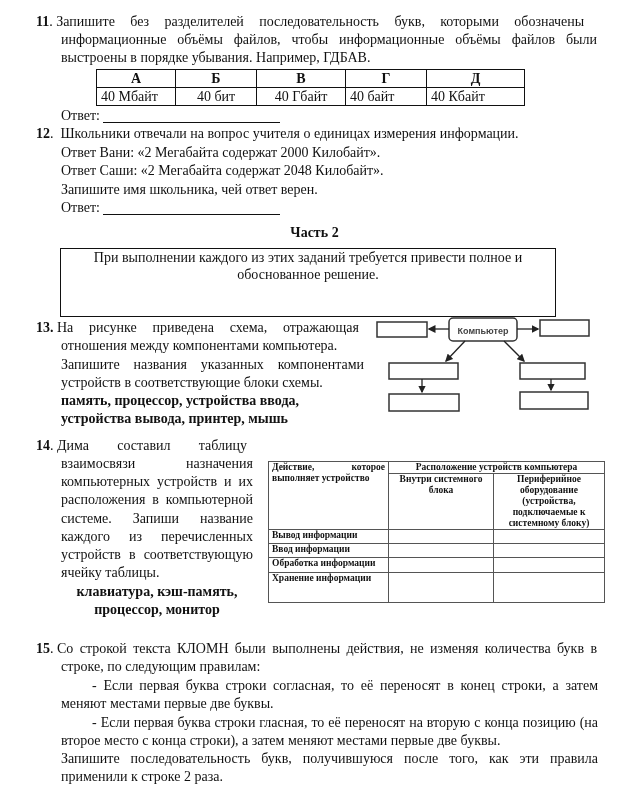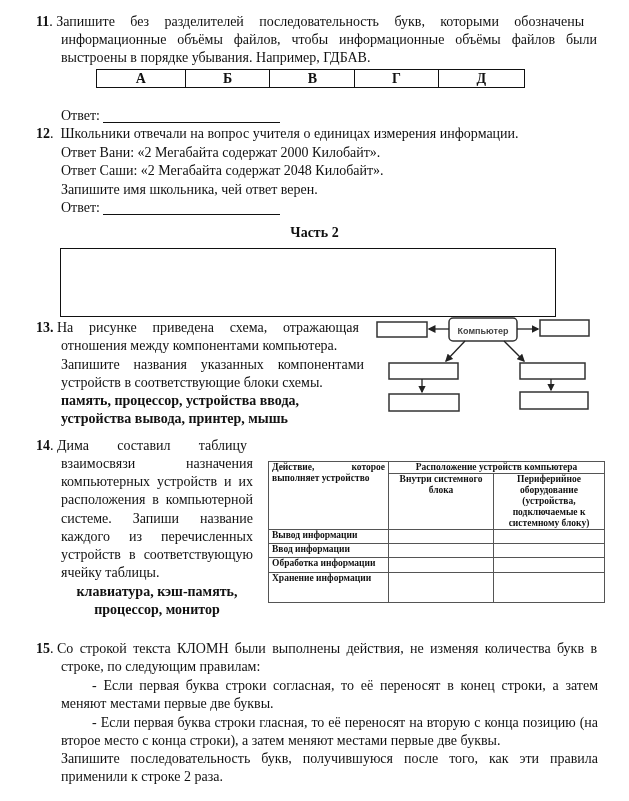--- a/index.html
+++ b/index.html
@@ -34,40 +34,48 @@
 
   <table class="t11">
     <tbody>
         <tr class="hdr">
       <td>А</td>
       <td>Б</td>
       <td>В</td>
       <td>Г</td>
       <td>Д</td>
     </tr>
+    <tr>
+      <td style="width:70px;">40 Мбайт</td>
+      <td style="width:72px;text-align:center;">40 бит</td>
+      <td style="width:80px;text-align:center;">40 Гбайт</td>
+      <td style="width:72px;">40 байт</td>
+      <td>40 Кбайт</td>
+    </tr>
   </tbody>
     </table>
 
   <div class="line" style="left:61px;top:107px;">Ответ:</div>
   <div class="uline" style="left:103px;top:122px;width:177px;"></div>
 </div>
 
 <div>
   <div class="line" style="left:36px;top:125px;">
     <span class="num">12</span><span>.&nbsp; </span><span>Школьники отвечали на вопрос учителя о единицах измерения информации.</span>
   </div>
   <div class="line" style="left:61px;top:144px;">Ответ Вани: «2 Мегабайта содержат 2000 Килобайт».</div>
   <div class="line" style="left:61px;top:162px;">Ответ Саши: «2 Мегабайта содержат 2048 Килобайт».</div>
   <div class="line" style="left:61px;top:181px;">Запишите имя школьника, чей ответ верен.</div>
   <div class="line" style="left:61px;top:199px;">Ответ:</div>
   <div class="uline" style="left:103px;top:214px;width:177px;"></div>
 </div>
 
 <div class="line bold" style="left:0;top:224px;width:629px;text-align:center;">Часть 2</div>
 <div class="box2">
+  <div class="t2">При выполнении каждого из этих заданий требуется привести полное и обоснованное решение.</div>
 </div>
 
 <div>
   <div class="line" style="left:36px;top:319px;width:328px;">
     <span class="num">13.</span><span> </span><span style="display:inline-block;width:302px;text-align:justify;text-align-last:justify;">На рисунке приведена схема, отражающая</span>
   </div>
   <div class="line" style="left:61px;top:337px;">отношения между компонентами компьютера.</div>
   <div class="just" style="left:61px;top:356px;width:303px;">Запишите названия указанных компонентами</div>
   <div class="line" style="left:61px;top:374px;">устройств в соответствующие блоки схемы.</div>
   <div class="line bold" style="left:61px;top:392px;">память, процессор, устройства ввода,</div>

